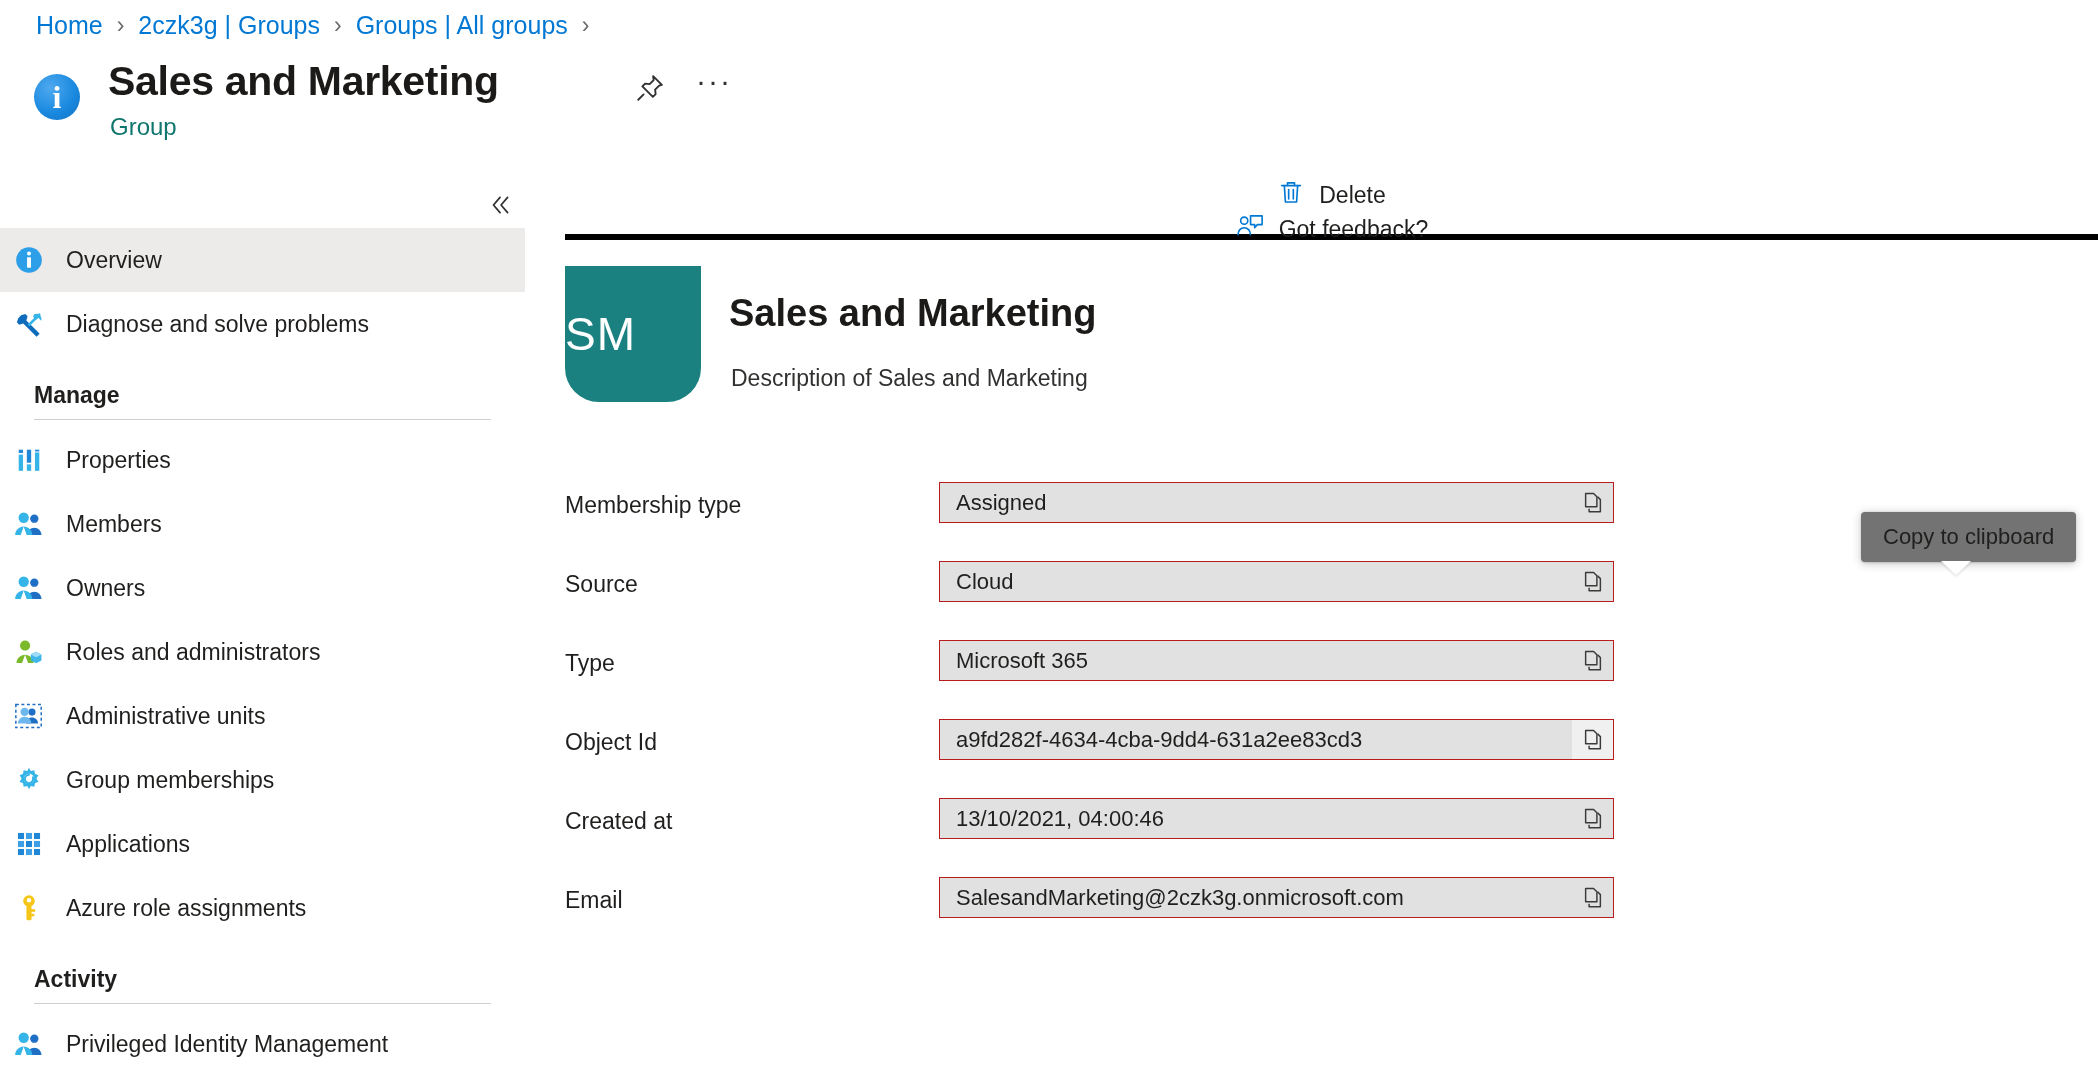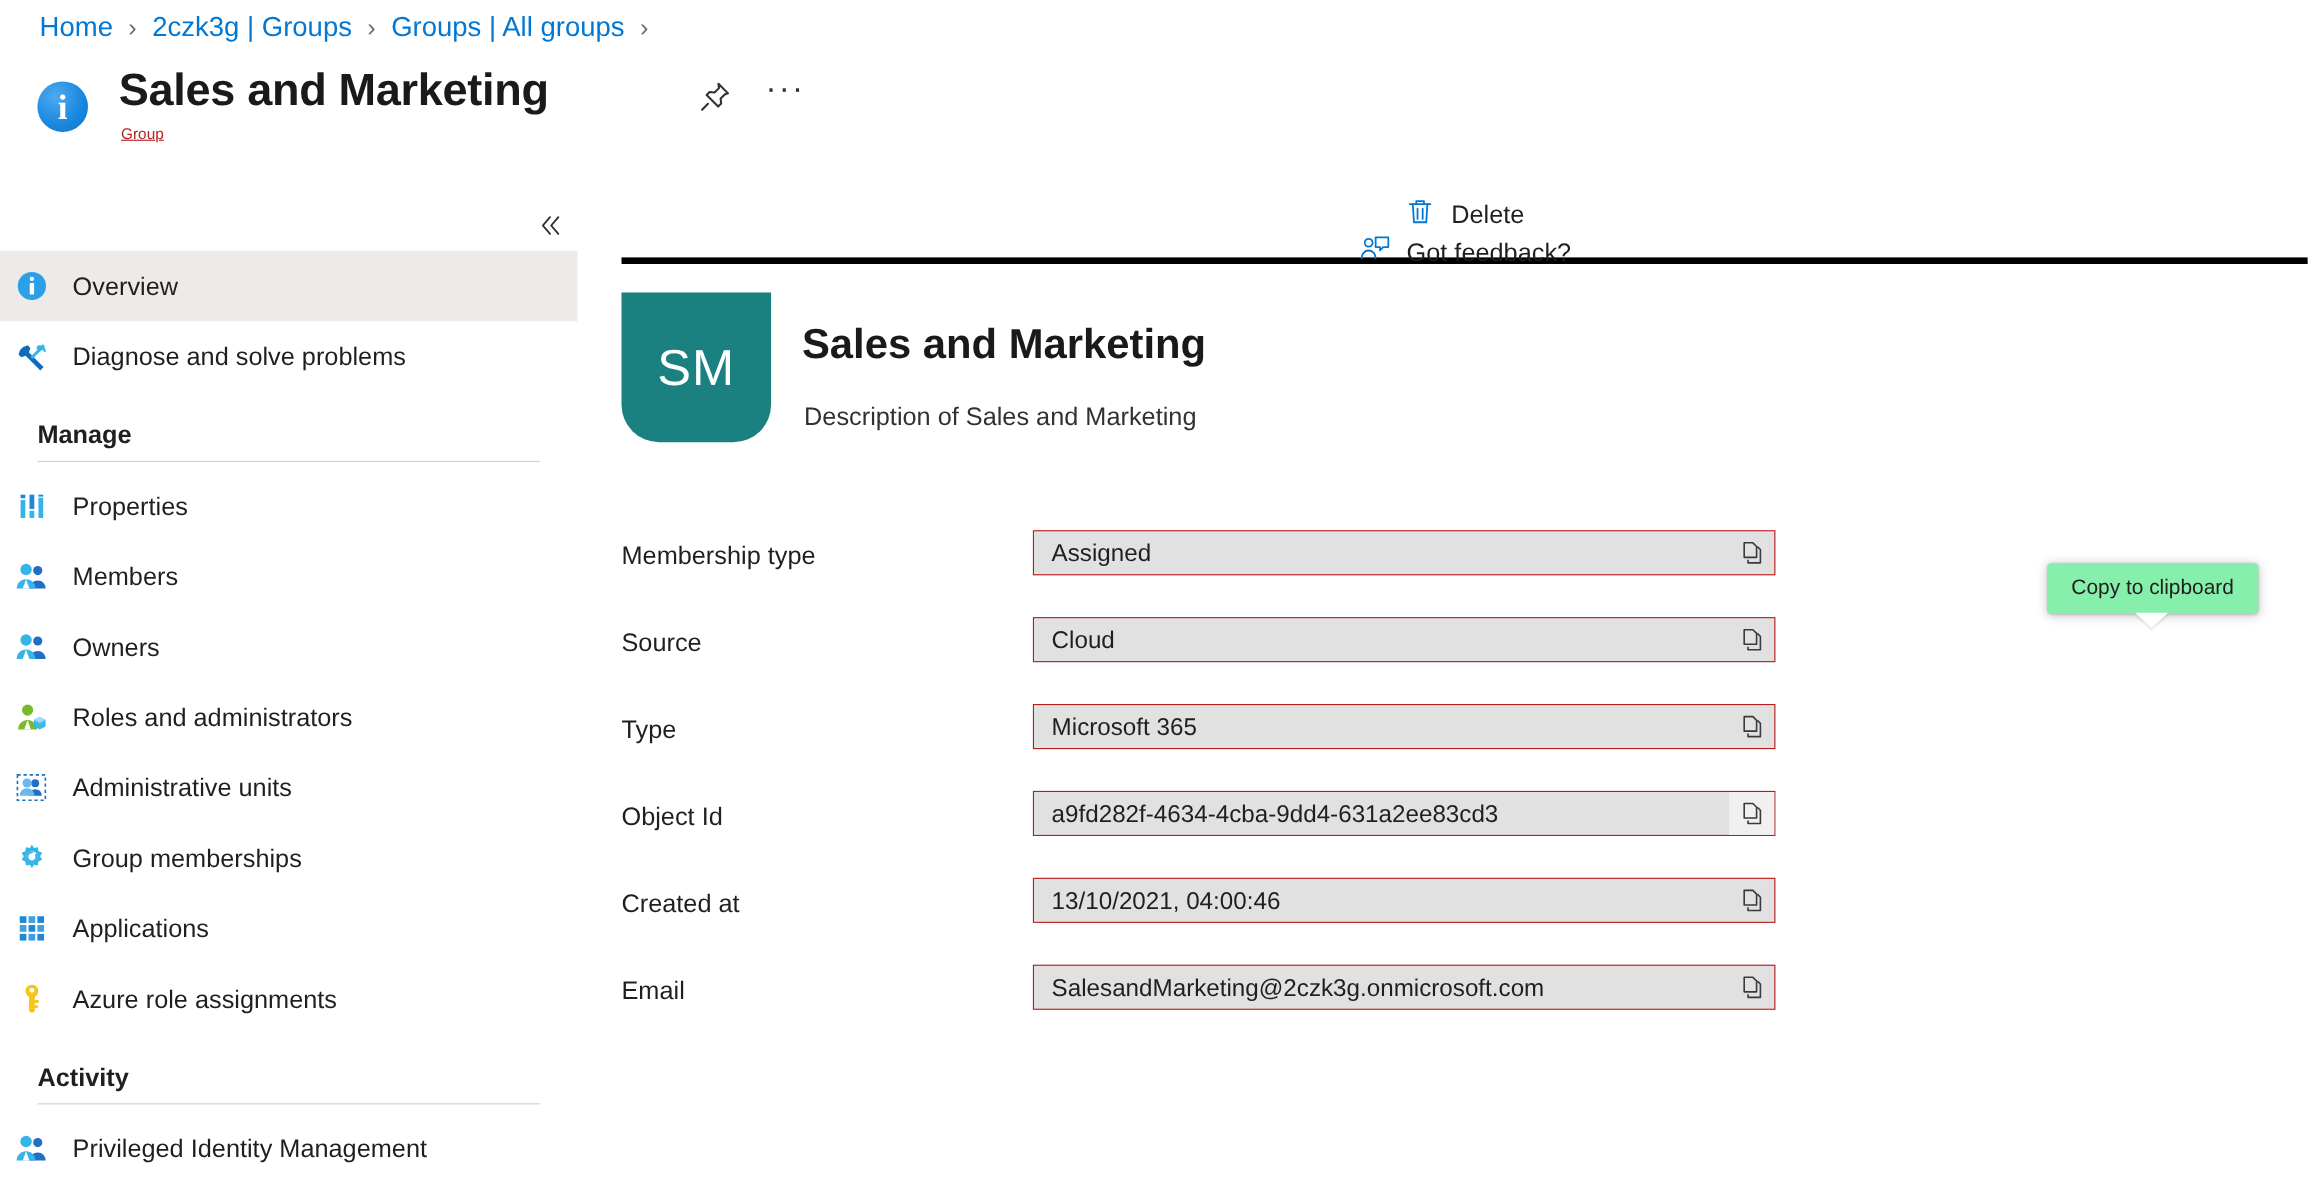--- a/index.html
+++ b/index.html
@@ -39,21 +39,21 @@
     color:#fff; font-family:"Liberation Serif", serif; font-weight:bold;
     font-size: 32px; line-height: 32px; margin-top:-1px;
   }
   #page-title {
     position:absolute; left: 74px; top: 0px;
     font-size: 41px; font-weight: bold; color:#1b1a19;
     letter-spacing: -0.3px; white-space: nowrap;
   }
   #page-subtitle {
     position:absolute; left: 76px; top: 55px;
-    font-size: 14px; color:#b91c1c;text-decoration:underline;
+    font-size: 24px; color:#0f766e;
   }
   #pin-btn {
     position:absolute; left: 596px; top: 10px;
     width:40px; height:40px; display:flex; align-items:center; justify-content:center;
     cursor:pointer;
   }
   #more-btn {
     position:absolute; left: 660px; top: 10px;
     width:40px; height:40px; display:flex; align-items:center; justify-content:center;
     cursor:pointer; font-size: 30px; color:#323130; letter-spacing:2px;
@@ -103,21 +103,21 @@
   }
   .tb-sep { width:1px; height: 34px; background:#c8c6c4; margin: 0 12px; }
 
   
   #group-card { position:absolute; left: 0px; top: 88px; }
   #group-tile {
     position:absolute; left: 0px; top: 0px;
     width: 136px; height: 136px;
     background: #1a8080;
     border-radius: 0 0 34px 34px;
-    display:flex; align-items:center; justify-content:center;
+    display:flex; align-items:center; justify-content:flex-start;
   }
   #group-tile span {
     color:#ffffff; font-size: 46px; letter-spacing: 1px;
   }
   #group-name {
     position:absolute; left: 164px; top: 26px;
     font-size: 38px; font-weight:bold; color:#1b1a19; white-space:nowrap;
   }
   #group-desc {
     position:absolute; left: 166px; top: 99px;
@@ -147,23 +147,23 @@
   .copy-btn {
     flex: 0 0 auto; width: 41px; height: 39px;
     display:flex; align-items:center; justify-content:center;
     cursor:pointer;
   }
   .copy-btn.hovered { background:#f0f0f0; }
 
   
   #tooltip {
     position:absolute; left: 1296px; top: 334px;
-    background:#86efac; border-radius: 4px;
+    background:#737373; border-radius: 4px;
     box-shadow: 0 1.6px 10px rgba(0,0,0,0.22), 0 0.3px 2px rgba(0,0,0,0.14);
-    padding: 12px 22px; font-size: 19px; color:#201f1e; white-space:nowrap;
+    padding: 12px 22px; font-size: 22px; color:#201f1e; white-space:nowrap;
     z-index: 40;
   }
   #tooltip .arrow {
     position:absolute; left: 80px; bottom: -13px;
     width: 0; height: 0;
     border-left: 15px solid transparent;
     border-right: 15px solid transparent;
     border-top: 14px solid #fff;
     filter: drop-shadow(0 2px 1px rgba(0,0,0,0.10));
   }

